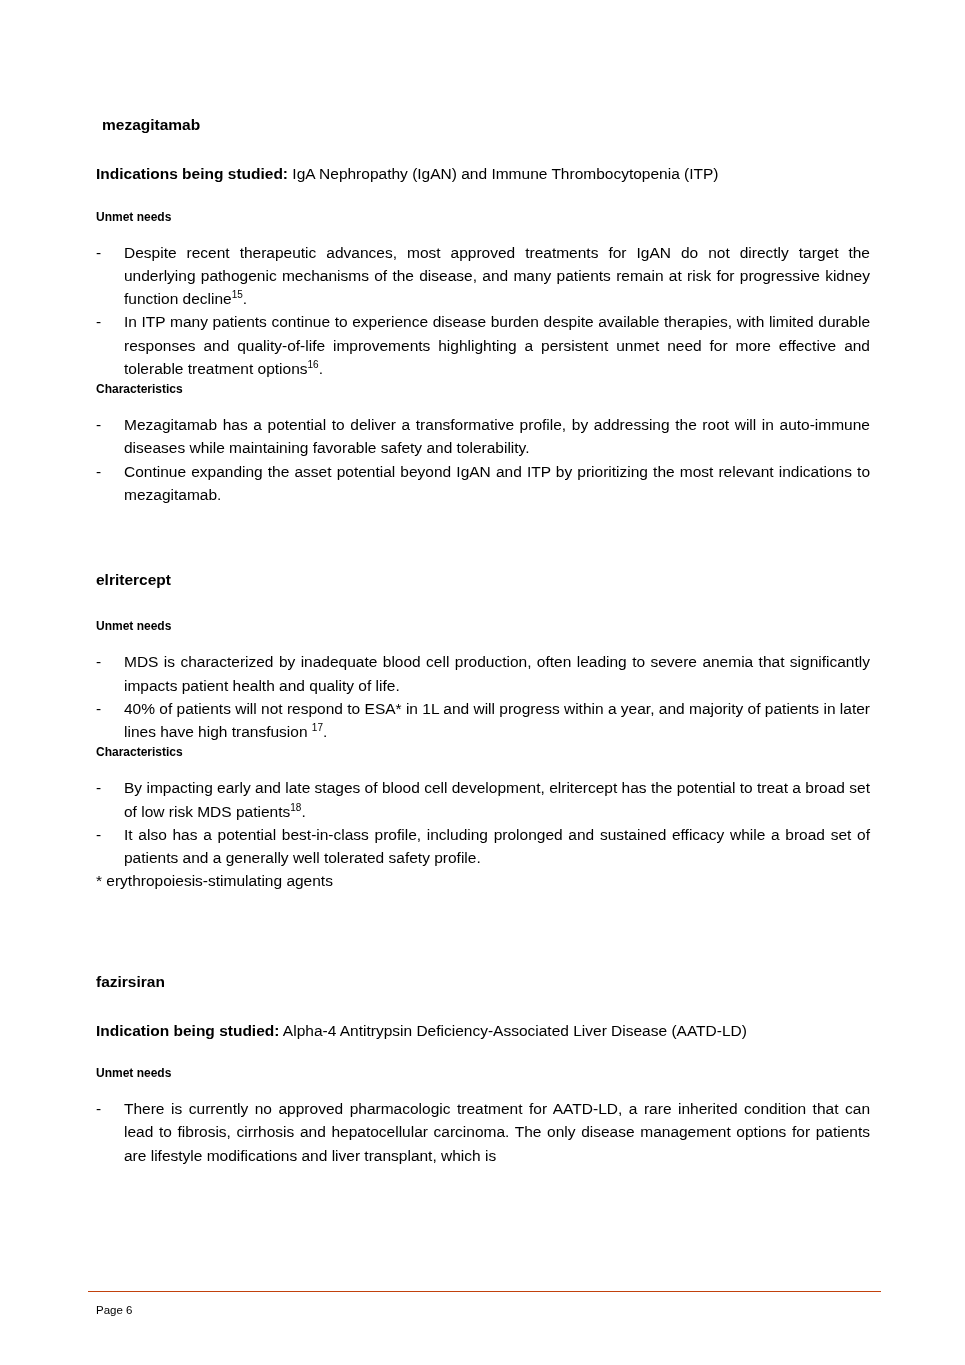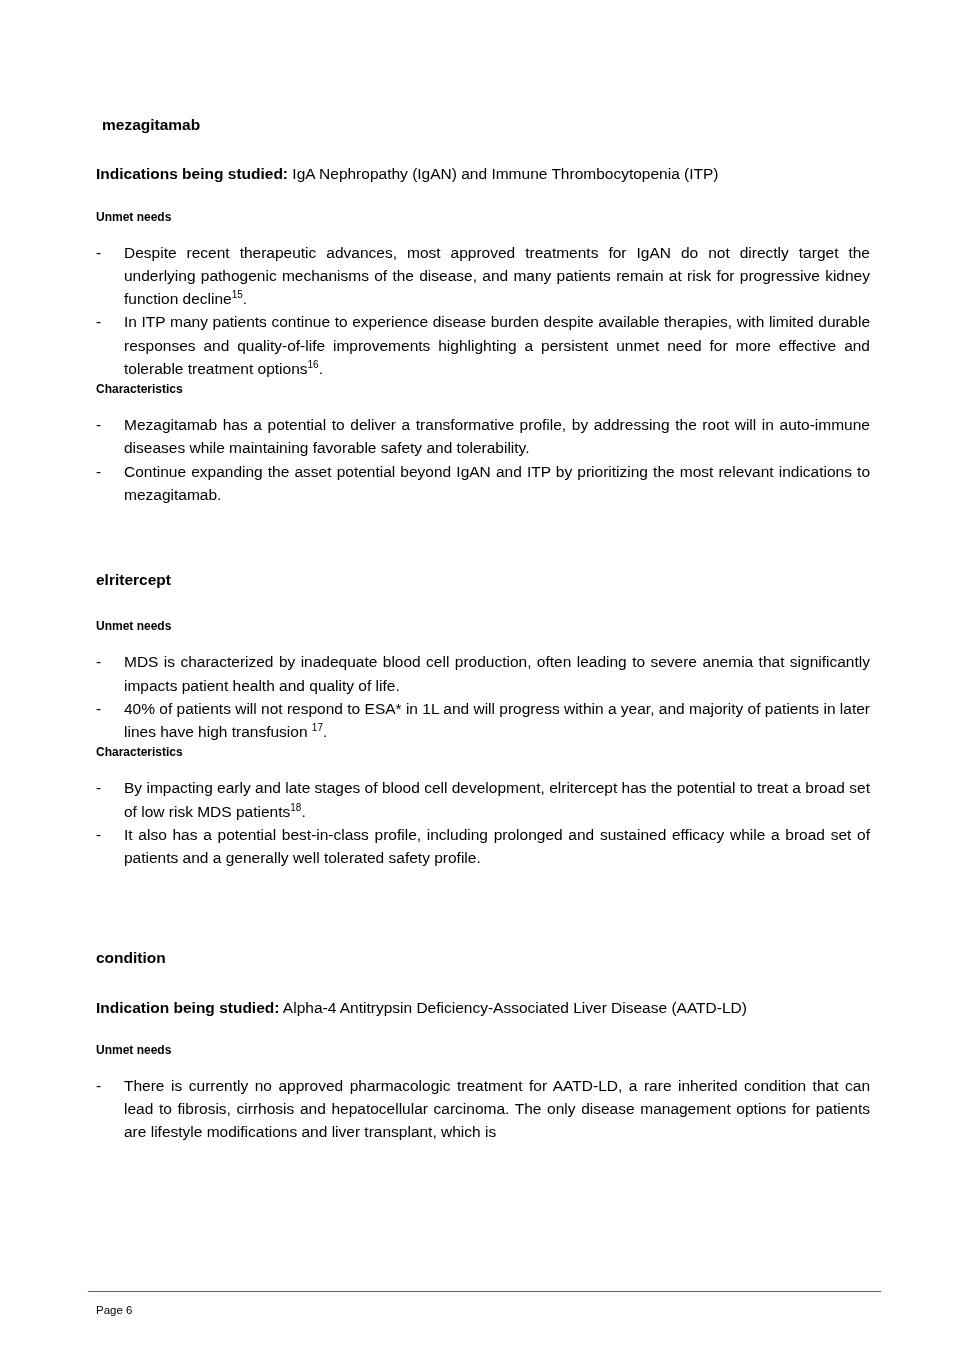--- a/index.html
+++ b/index.html
@@ -121,24 +121,25 @@
       <div class="bullet">
         <span class="bullet-marker">-</span>
         <p class="bullet-text"><span>By impacting early and late stages of blood cell development, elritercept has the potential to treat a broad set of low risk MDS patients</span><sup>18</sup><span>.</span></p>
       </div>
       <div class="bullet">
         <span class="bullet-marker">-</span>
         <p class="bullet-text"><span>It also has a potential best-in-class profile, including prolonged and sustained efficacy while a broad set of patients and a generally well tolerated safety profile.</span></p>
       </div>
     </div>
 
+    <p class="footnote">* erythropoiesis-stimulating agents</p>
   </section>
 
   <section class="drug-section section-gap-lg">
-    <h2 class="drug-heading">condition</h2>
+    <h2 class="drug-heading">fazirsiran</h2>
 
     <p class="indication"><b>Indication being studied:</b><span> Alpha-4 Antitrypsin Deficiency-Associated Liver Disease (AATD-LD)</span></p>
 
     <h3 class="subheading">Unmet needs</h3>
 
     <div class="bullet-list">
       <div class="bullet">
         <span class="bullet-marker">-</span>
         <p class="bullet-text"><span>There is currently no approved pharmacologic treatment for AATD-LD, a rare inherited condition that can lead to fibrosis, cirrhosis and hepatocellular carcinoma. The only disease management options for patients are lifestyle modifications and liver transplant, which is</span></p>
       </div>

